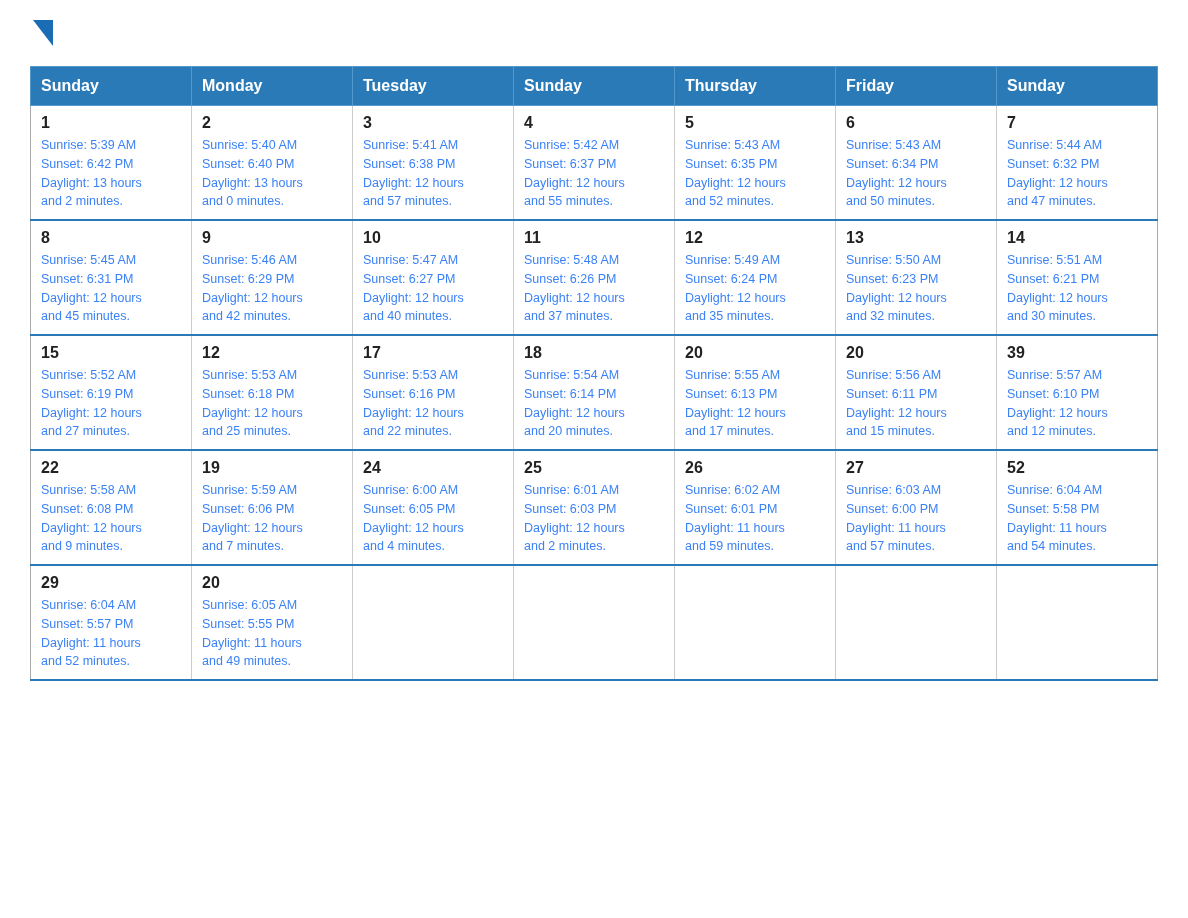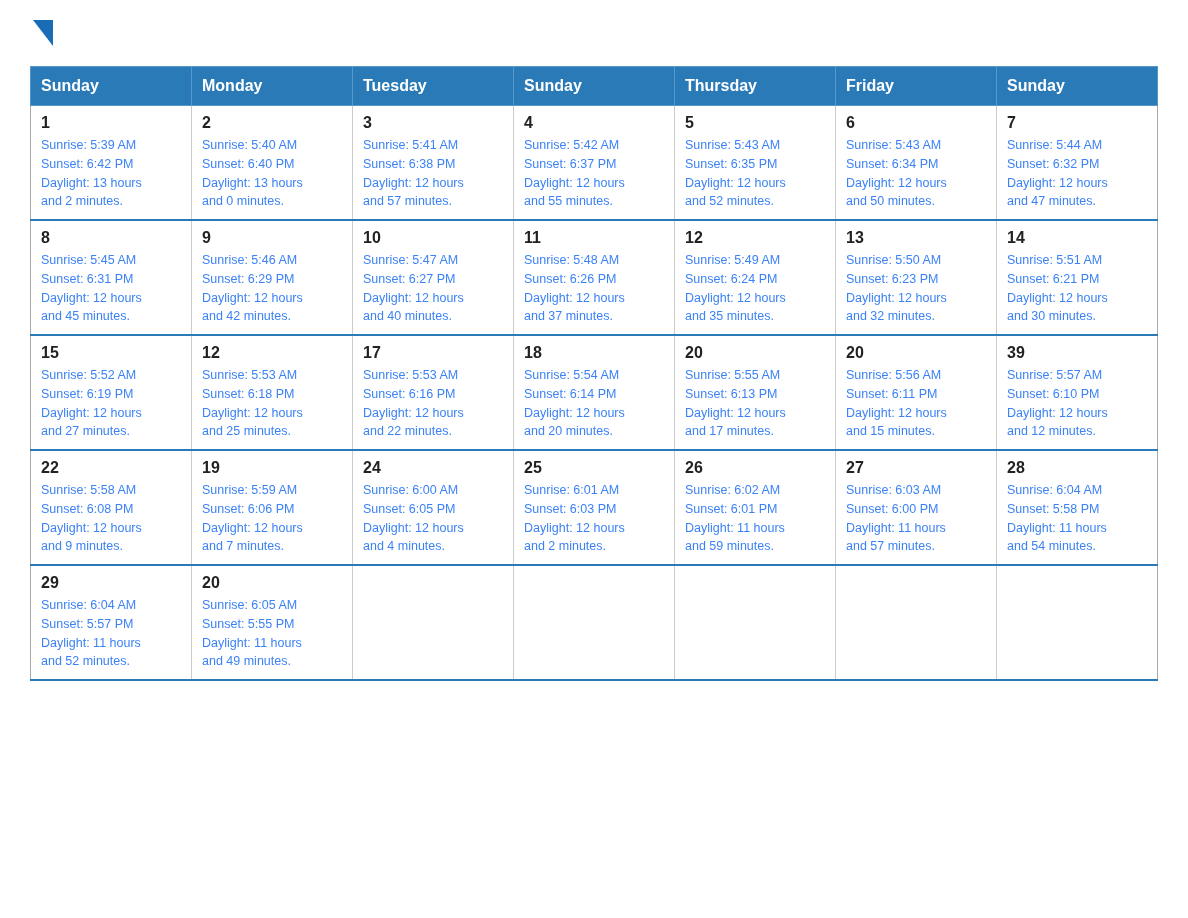--- a/index.html
+++ b/index.html
@@ -238,21 +238,21 @@
         </td>
         <td>
           <div class="day-number">26</div>
           <div class="day-info">Sunrise: 6:02 AM<br>Sunset: 6:01 PM<br>Daylight: 11 hours<br>and 59 minutes.</div>
         </td>
         <td>
           <div class="day-number">27</div>
           <div class="day-info">Sunrise: 6:03 AM<br>Sunset: 6:00 PM<br>Daylight: 11 hours<br>and 57 minutes.</div>
         </td>
         <td>
-          <div class="day-number">28</div>
+          <div class="day-number">52</div>
           <div class="day-info">Sunrise: 6:04 AM<br>Sunset: 5:58 PM<br>Daylight: 11 hours<br>and 54 minutes.</div>
         </td>
       </tr>
       <tr>
         <td>
           <div class="day-number">29</div>
           <div class="day-info">Sunrise: 6:04 AM<br>Sunset: 5:57 PM<br>Daylight: 11 hours<br>and 52 minutes.</div>
         </td>
         <td>
           <div class="day-number">20</div>

